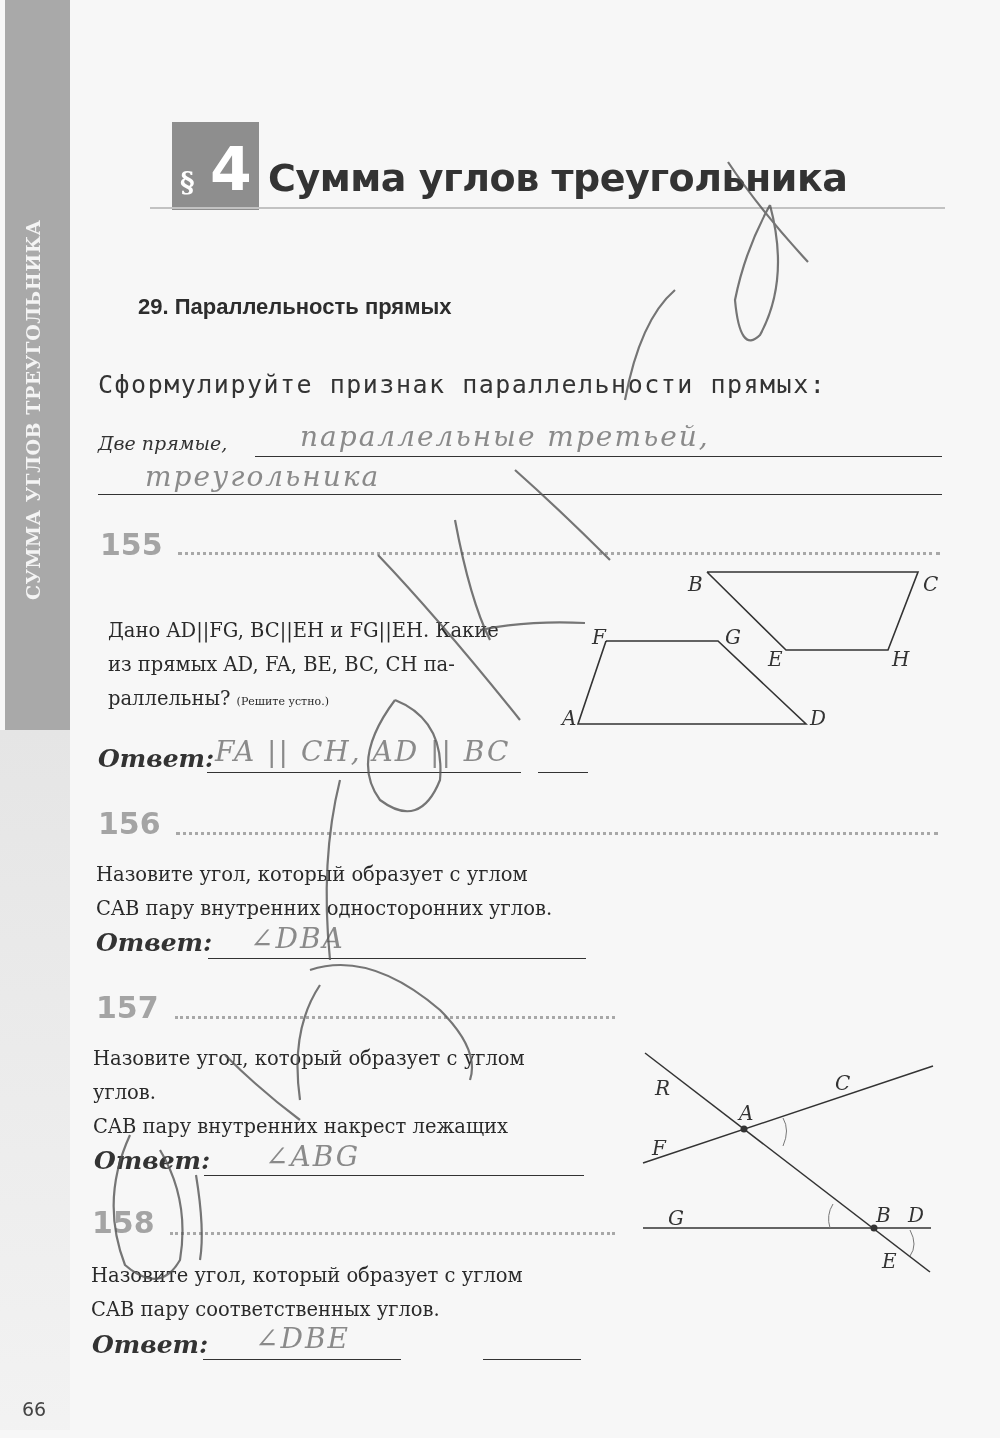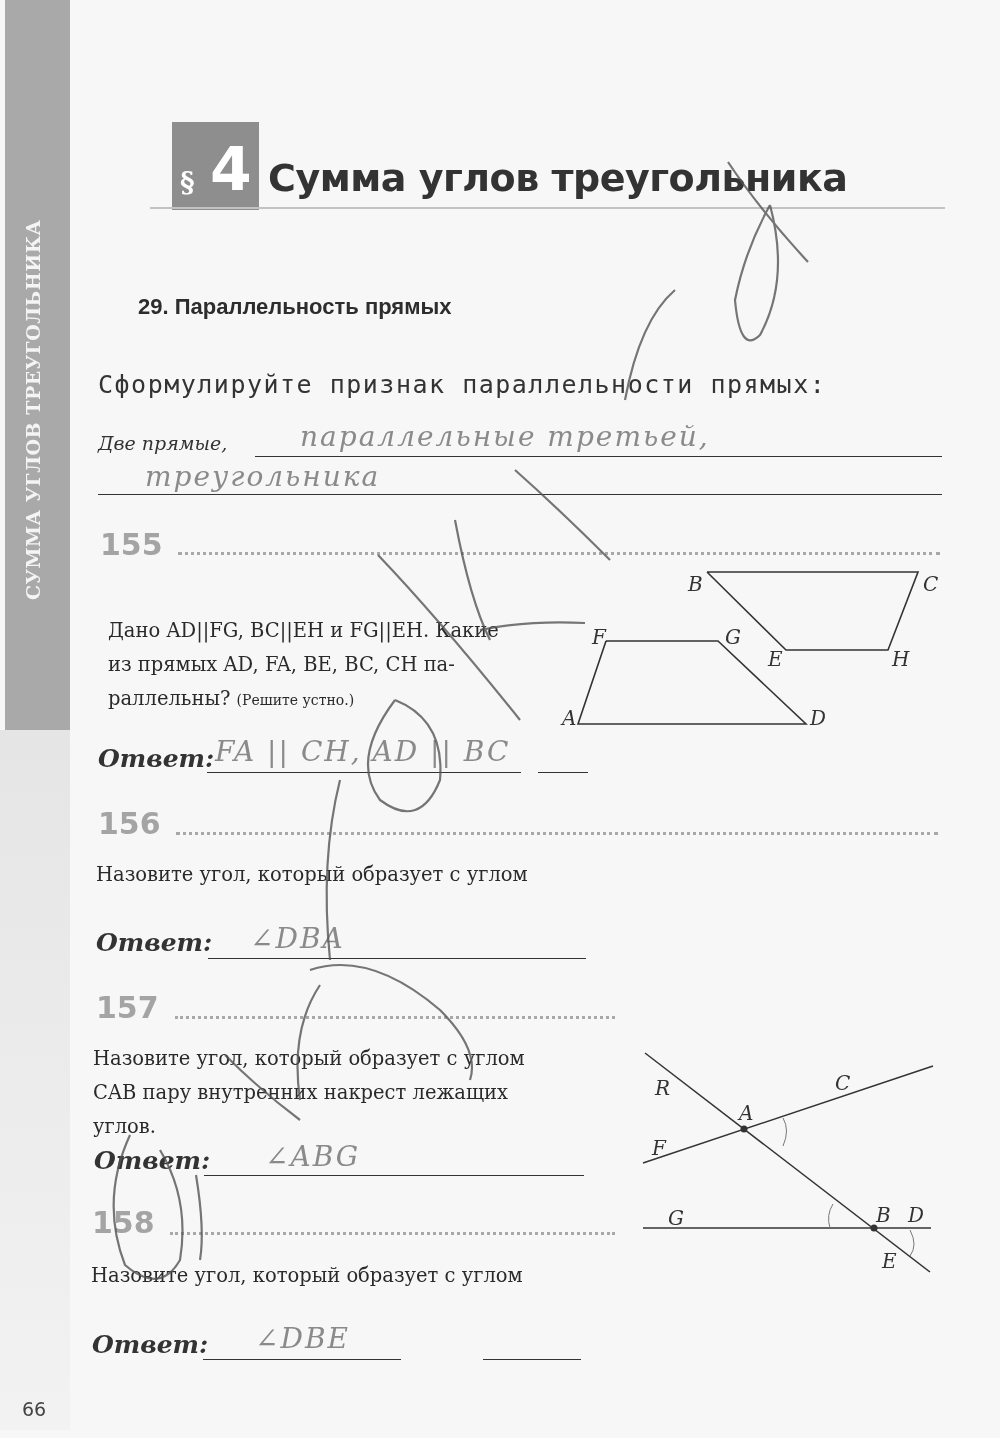--- a/index.html
+++ b/index.html
@@ -88,51 +88,53 @@
 <div class="write-line" style="left:255px; top:456px; width:687px;"></div>
 <div class="write-line" style="left:98px; top:494px; width:844px;"></div>
 <div class="hand" style="left:300px; top:420px;">параллельные третьей,</div>
 <div class="hand" style="left:145px; top:460px;">треугольника</div>
 
 <div class="task-num" style="left:100px; top:527px;">155</div>
 <div class="dots" style="left:178px; top:552px; width:762px;"></div>
 <div class="task-text" style="left:108px; top:578px; width:450px;margin-top:36px;">
   <div>Дано AD||FG, BC||EH и FG||EH. Какие</div>
   <div>из прямых AD, FA, BE, BC, CH па-</div>
-  <div><span>раллельны?</span> <span style="font-size:14px">(Решите устно.)</span></div>
+  <div><span>раллельны?</span> <span style="font-size:11px">(Решите устно.)</span></div>
 </div>
 <div class="answer-label" style="left:98px; top:744px;">Ответ:</div>
 <div class="write-line" style="left:207px; top:772px; width:314px;"></div>
 <div class="write-line" style="left:538px; top:772px; width:50px;"></div>
 <div class="hand" style="left:215px; top:735px;">FA || CH, AD || BC</div>
 
 <div class="task-num" style="left:98px; top:806px;">156</div>
 <div class="dots" style="left:176px; top:832px; width:762px;"></div>
 <div class="task-text" style="left:96px; top:858px; width:530px;">
   <div>Назовите угол, который образует с углом</div>
+  <div>CAB пару внутренних односторонних углов.</div>
 </div>
 <div class="answer-label" style="left:96px; top:928px;">Ответ:</div>
 <div class="write-line" style="left:208px; top:958px; width:378px;"></div>
 <div class="hand" style="left:250px; top:922px;">∠DBA</div>
 
 <div class="task-num" style="left:96px; top:990px;">157</div>
 <div class="dots" style="left:175px; top:1016px; width:440px;"></div>
 <div class="task-text" style="left:93px; top:1042px; width:530px;">
   <div>Назовите угол, который образует с углом</div>
+  <div>углов.</div>
   <div>CAB пару внутренних накрест лежащих</div>
-  <div>углов.</div>
 </div>
 <div class="answer-label" style="left:94px; top:1146px;">Ответ:</div>
 <div class="write-line" style="left:204px; top:1175px; width:380px;"></div>
 <div class="hand" style="left:265px; top:1140px;">∠ABG</div>
 
 <div class="task-num" style="left:92px; top:1205px;">158</div>
 <div class="dots" style="left:170px; top:1232px; width:445px;"></div>
 <div class="task-text" style="left:91px; top:1259px; width:530px;">
   <div>Назовите угол, который образует с углом</div>
+  <div>CAB пару соответственных углов.</div>
 </div>
 <div class="answer-label" style="left:92px; top:1330px;">Ответ:</div>
 <div class="write-line" style="left:203px; top:1359px; width:198px;"></div>
 <div class="write-line" style="left:483px; top:1359px; width:98px;"></div>
 <div class="hand" style="left:255px; top:1322px;">∠DBE</div>
 
 <svg class="overlay" width="1000" height="1438">
 
   <g stroke="#333" stroke-width="1.6" fill="none">
     <polyline points="707,572 918,572 888,650 786,650 707,572"></polyline>

